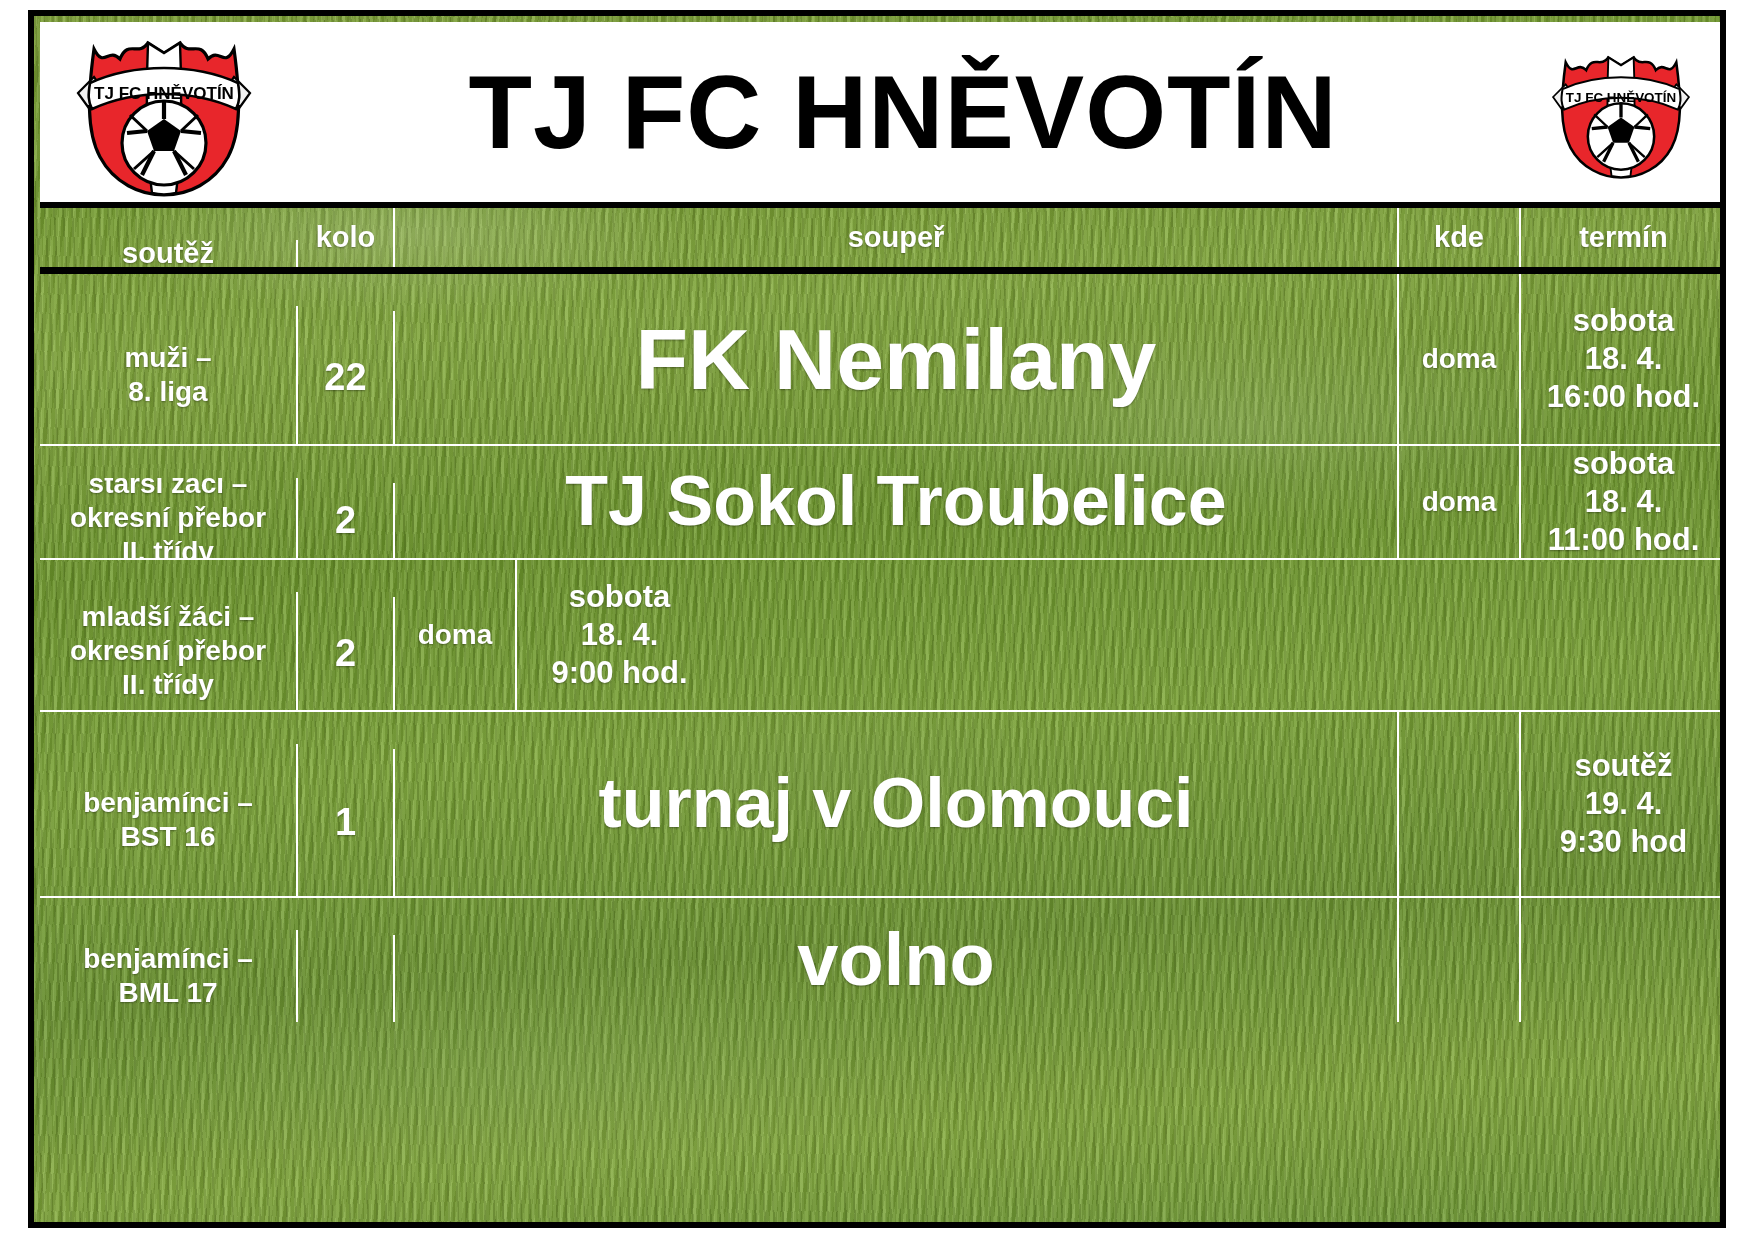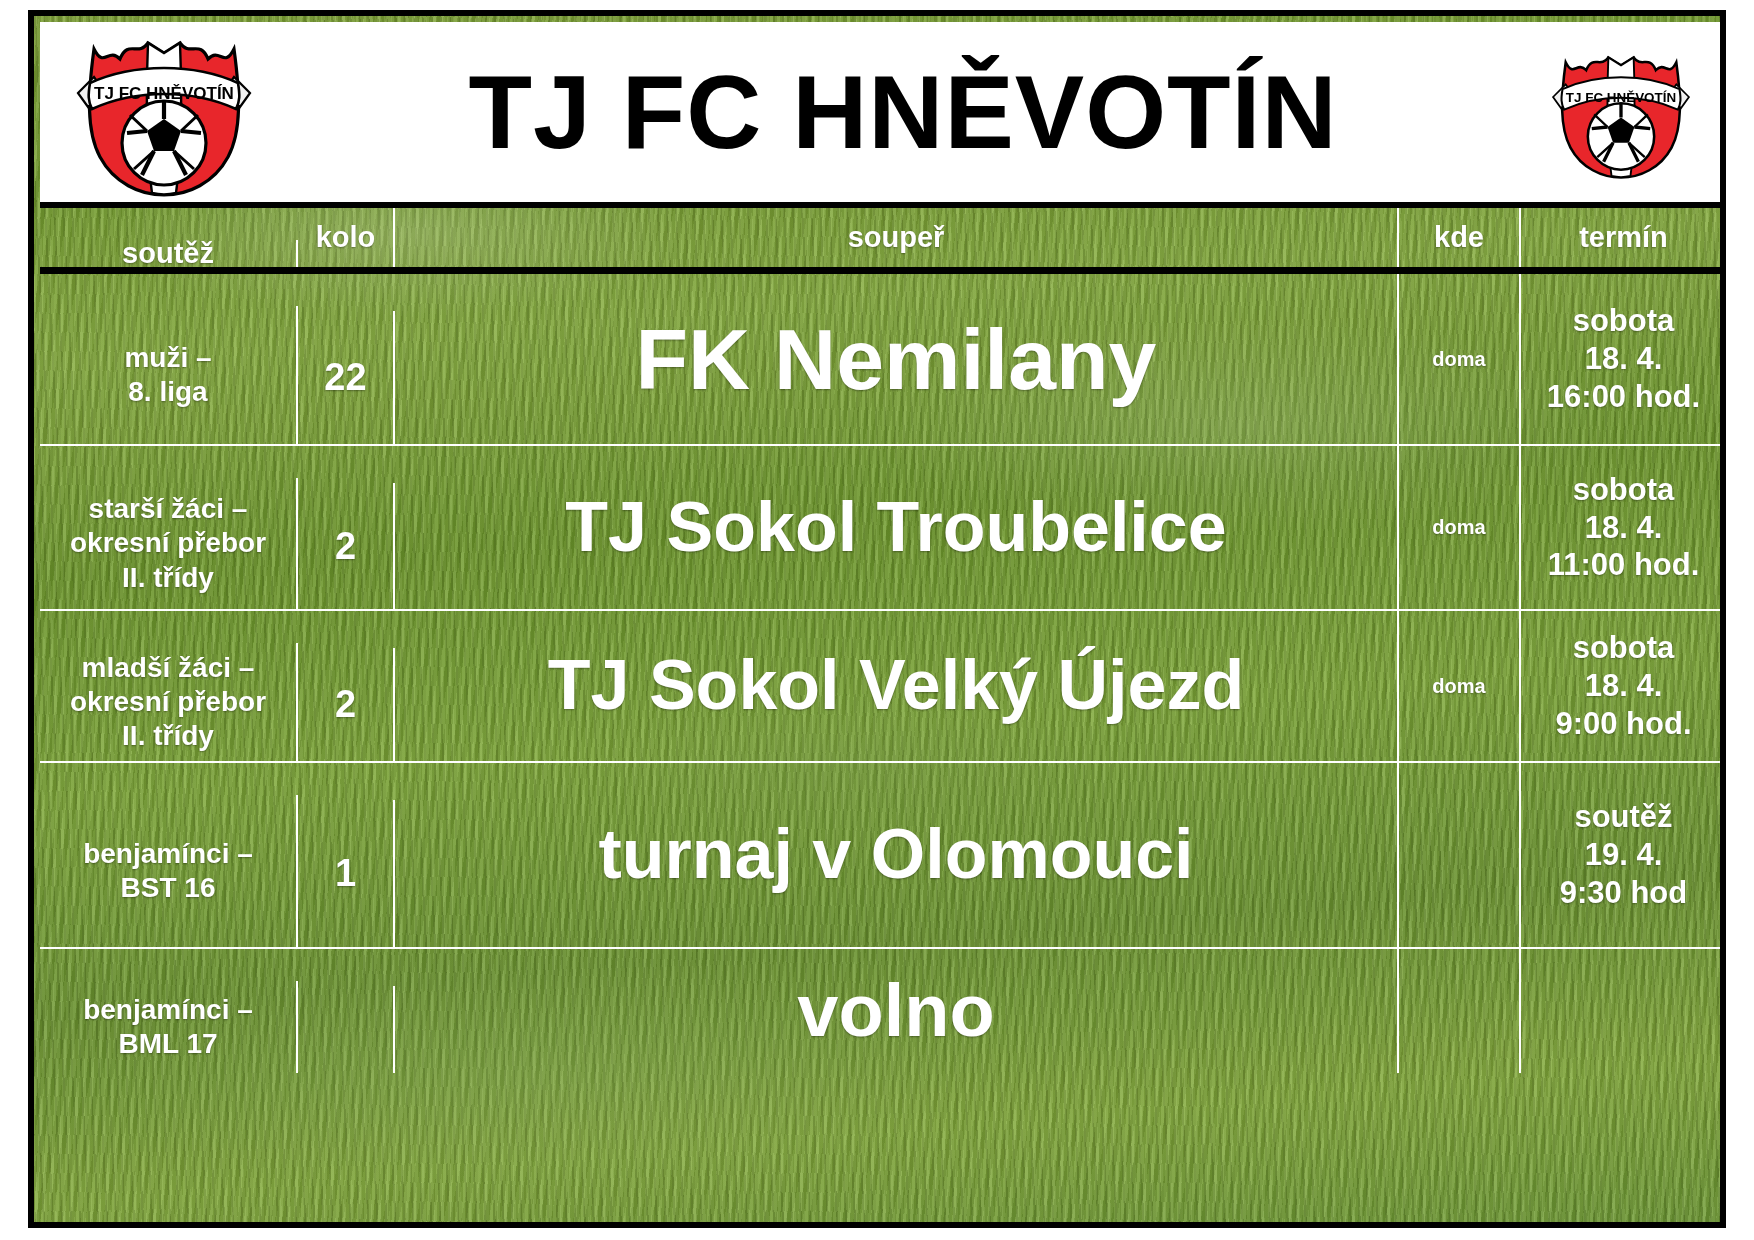--- a/index.html
+++ b/index.html
@@ -85,28 +85,28 @@
   .c-soupr {flex:1 1 auto;border-right:2px solid #fff;}
   .c-kde   {width:122px;flex:0 0 122px;border-right:2px solid #fff;}
   .c-termin{width:205px;flex:0 0 205px;}
 
   .hdr-row .cell{font-size:29px;font-weight:bold;}
 
   .data-row{border-bottom:2px solid #fff;}
   .data-row:last-child{border-bottom:none;}
 
   .r1{height:172px;}
-  .r2{height:165px;}
+  .r2{height:114px;}
   .r3{height:152px;}
   .r4{height:186px;}
   .r5{height:124px;}
 
   .soutez-txt{font-size:28px;line-height:1.22;font-weight:bold;}
   .kolo-txt{font-size:38px;font-weight:bold;margin-top:37px;}
-  .kde-txt{font-size:20px;font-weight:bold;}
+  .kde-txt{font-size:28px;font-weight:bold;}
   .termin-txt{font-size:31px;line-height:1.22;font-weight:bold;}
 
   .opp-big{font-size:86px;font-weight:bold;line-height:1.05;white-space:nowrap;}
   .opp-mid{font-size:70px;font-weight:bold;line-height:1.05;white-space:nowrap;}
   .opp-stack{display:flex;flex-direction:column;align-items:center;justify-content:center;gap:10px;width:100%;}
   .opp-sub{font-size:44px;font-weight:bold;line-height:1.1;white-space:nowrap;}
   .opp-volno{font-size:74px;font-weight:bold;line-height:1.05;}
 </style>
 </head>
 <body>
@@ -224,23 +224,20 @@
 
     <div class="row data-row r3">
       <div class="cell c-soutez">
         <div class="soutez-txt">
           <div>mladší žáci –</div>
           <div>okresní přebor</div>
           <div>II. třídy</div>
         </div>
       </div>
       <div class="cell c-kolo kolo-txt">2</div>
-      <div class="cell c-soupr">
-        <span class="opp-mid">TJ Sokol Velký Újezd</span>
-      </div>
       <div class="cell c-kde kde-txt">doma</div>
       <div class="cell c-termin">
         <div class="termin-txt">
           <div>sobota</div>
           <div>18. 4.</div>
           <div>9:00 hod.</div>
         </div>
       </div>
     </div>
 

